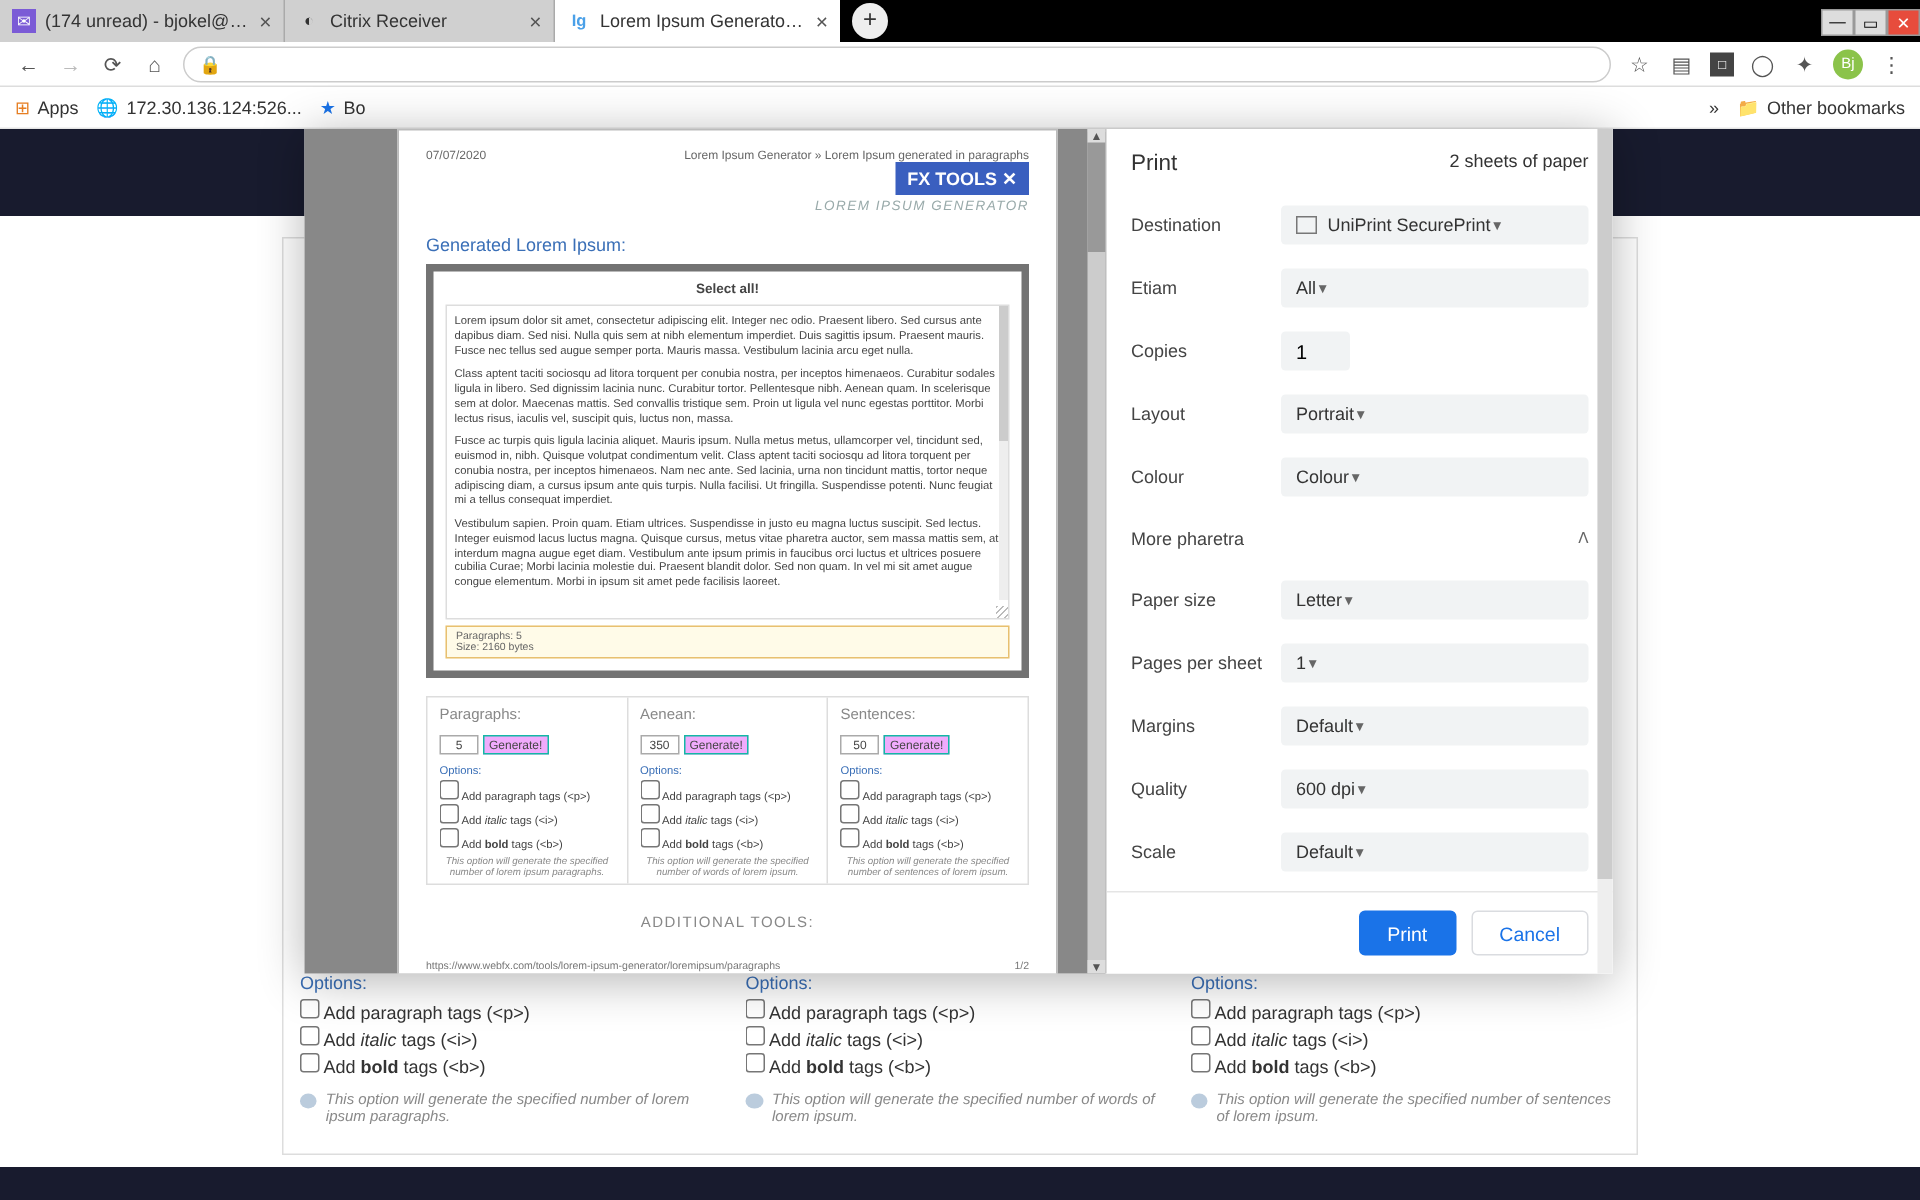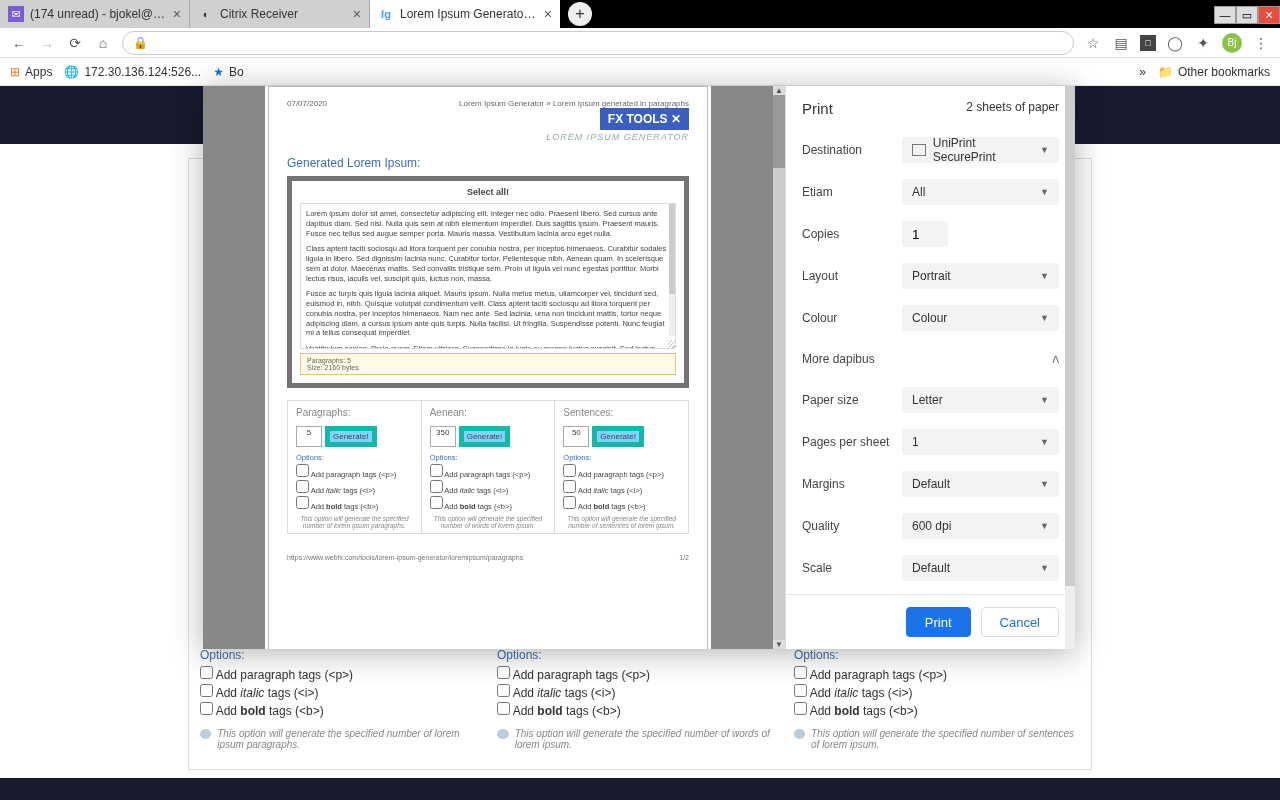--- a/index.html
+++ b/index.html
@@ -55,48 +55,48 @@
 .preview-scroll .up { top: 0; }
 .preview-scroll .down { bottom: 0; }
 .paper { background: #fff; margin: 0 auto; margin-top: 0; width: 440px; min-height: 590px; border: 1px solid #bbb; padding: 12px 18px; font-size: 8px; color: #444; }
 .paper .phdr { display: flex; justify-content: space-between; font-size: 8px; color: #666; }
 .paper .logo { text-align: right; margin-top: 0; }
 .paper .logo .box { display: inline-block; background: #3a5fbf; color: #fff; padding: 4px 8px; font-weight: bold; font-size: 12px; }
 .paper .logo .sub { color: #9aa; font-style: italic; font-size: 9px; letter-spacing: 1px; margin-top: 2px; }
 .paper h3 { color: #3a6fb7; font-size: 12px; font-weight: normal; margin-top: 14px; }
 .paper .selectbox { border: 5px solid #737373; margin-top: 6px; padding: 6px 8px 8px 8px; }
 .paper .selectbox .sa { text-align: center; font-weight: bold; font-size: 9px; margin-bottom: 6px; }
-.paper .selectbox .txt { border: 1px solid #ddd; padding: 5px; position: relative; height: 146px; overflow: hidden; }
+.paper .selectbox .txt { border: 1px solid #ddd; padding: 5px; position: relative; height: 210px; overflow: hidden; }
 .paper .selectbox .txt p { margin-bottom: 6px; font-size: 7.5px; line-height: 1.3; }
 .paper .selectbox .txt .tinyscroll { position: absolute; right: 0; top: 0; bottom: 12px; width: 6px; background: #eee; }
 .paper .selectbox .txt .tinyscroll::before { content:""; position:absolute; top:0; left:0; right:0; height:90px; background:#ccc; }
 .paper .selectbox .txt .resize { position: absolute; right: 0; bottom: 0; width: 8px; height: 8px; background: repeating-linear-gradient(135deg,#bbb,#bbb 1px,transparent 1px,transparent 3px); }
 .paper .stats { border: 1px solid #e8c070; background: #fffbe8; margin-top: 4px; padding: 3px 6px; font-size: 7px; color: #666; }
 .paper .gencols { display: flex; border: 1px solid #ddd; margin-top: 12px; }
 .paper .gencol { flex: 1; border-right: 1px solid #ddd; padding: 6px 8px 4px 8px; }
 .paper .gencol:last-child { border-right: none; }
 .paper .gencol .h { color: #888; font-size: 10px; margin-bottom: 8px; }
 .paper .gencol .row { display: flex; gap: 3px; margin-bottom: 6px; }
 .paper .gencol .row .inp { border: 1px solid #aaa; width: 26px; text-align: center; font-size: 8px; padding: 1px 0; }
-.paper .gencol .row .btn { border: 5px solid #14b8a6; font-size: 8px; padding: 1px 3px; background: #7dd3fc; }
+.paper .gencol .row .btn { border: 1px solid #14b8a6; font-size: 8px; padding: 1px 3px; background: #f0abfc; }
 .paper .gencol .opts { font-size: 7.5px; }
 .paper .gencol .opts .oh { color: #3a6fb7; margin-bottom: 2px; }
 .paper .gencol .opts label { display: block; margin: 1px 0; }
 .paper .gencol .hint2 { font-size: 6.5px; color: #888; font-style: italic; text-align: center; margin-top: 4px; }
 .paper .addl { text-align: center; color: #888; font-size: 10px; letter-spacing: 1px; margin-top: 20px; }
 .paper .pfoot { display: flex; justify-content: space-between; font-size: 7px; color: #777; margin-top: 20px; }
 
 
-.printpanel { width: 290px; background: #fff; border-left: 1px solid #ddd; display: flex; flex-direction: column; font-size: 12px; }
+.printpanel { width: 338px; background: #fff; border-left: 1px solid #ddd; display: flex; flex-direction: column; font-size: 12px; }
 .pp-head { display: flex; justify-content: space-between; padding: 14px 16px 12px 16px; }
 .pp-head .t { font-size: 15px; }
 .pp-body { flex: 1; overflow-y: auto; padding: 0 16px; }
 .pp-row { display: flex; align-items: center; height: 42px; }
 .pp-row .lbl { width: 100px; color: #444; }
-.pp-row .sel { flex: 1; height: 26px; background: #f1f3f4; border-radius: 3px; display: flex; align-items: center; padding: 12px 10px; justify-content: space-between; color: #333; }
+.pp-row .sel { flex: 1; height: 26px; background: #f1f3f4; border-radius: 3px; display: flex; align-items: center; padding: 12px 10px; color: #333; }
 .pp-row .sel .chev { font-size: 9px; color: #666; }
 .pp-row .sel .dest { display: flex; align-items: center; gap: 7px; }
 .pp-row .sel .printer { width: 14px; height: 12px; border: 1px solid #777; position: relative; }
 .pp-row .inp { height: 26px; background: #f1f3f4; border: none; border-radius: 3px; padding: 0 10px; width: 46px; }
 .pp-sect { height: 40px; display: flex; align-items: center; justify-content: space-between; color: #444; }
 .pp-sect .chev { font-size: 10px; color: #666; }
 .pp-foot { border-top: 1px solid #e5e5e5; padding: 12px 16px; display: flex; justify-content: flex-end; gap: 10px; }
 .pp-foot .btn { height: 30px; padding: 0 18px; border-radius: 4px; font-size: 13px; display: flex; align-items: center; border: 1px solid #dadce0; background: #fff; color: #1a73e8; }
 .pp-foot .btn.primary { background: #1a73e8; color: #fff; border-color: #1a73e8; }
 
@@ -277,20 +277,21 @@
               </div>
             <div class="opts">
               <div class="oh">Options:</div>
               <label><input type="checkbox" style=""> <span>Add paragraph tags (&lt;p&gt;)</span></label>
               <label><input type="checkbox" style=""> <span>Add </span><i>italic</i><span> tags (&lt;i&gt;)</span></label>
               <label><input type="checkbox" style=""> <span>Add </span><b>bold</b><span> tags (&lt;b&gt;)</span></label>
             </div>
             <div class="hint2">This option will generate the specified number of sentences of lorem ipsum.</div>
           </div>
         </div>
+        <div class="addl">ADDITIONAL TOOLS:</div>
         <div class="pfoot">
           <span>https://www.webfx.com/tools/lorem-ipsum-generator/loremipsum/paragraphs</span>
           <span>1/2</span>
         </div>
       </div>
     </div>
     <div class="preview-scroll">
       <div class="arrow up">▲</div>
       <div class="arrow down">▼</div>
     </div>
@@ -331,21 +332,21 @@
           </div>
       </div>
       <div class="pp-row">
         <span class="lbl">Colour</span>
         <div class="sel">
             <span>Colour</span>
             <span class="chev">▼</span>
           </div>
       </div>
       <div class="pp-sect">
-        <span>More dapibus</span>
+        <span>More pharetra</span>
           <span class="chev">ᐱ</span>
       </div>
       <div class="pp-row">
         <span class="lbl">Paper size</span>
         <div class="sel">
             <span>Letter</span>
             <span class="chev">▼</span>
           </div>
       </div>
       <div class="pp-row">

